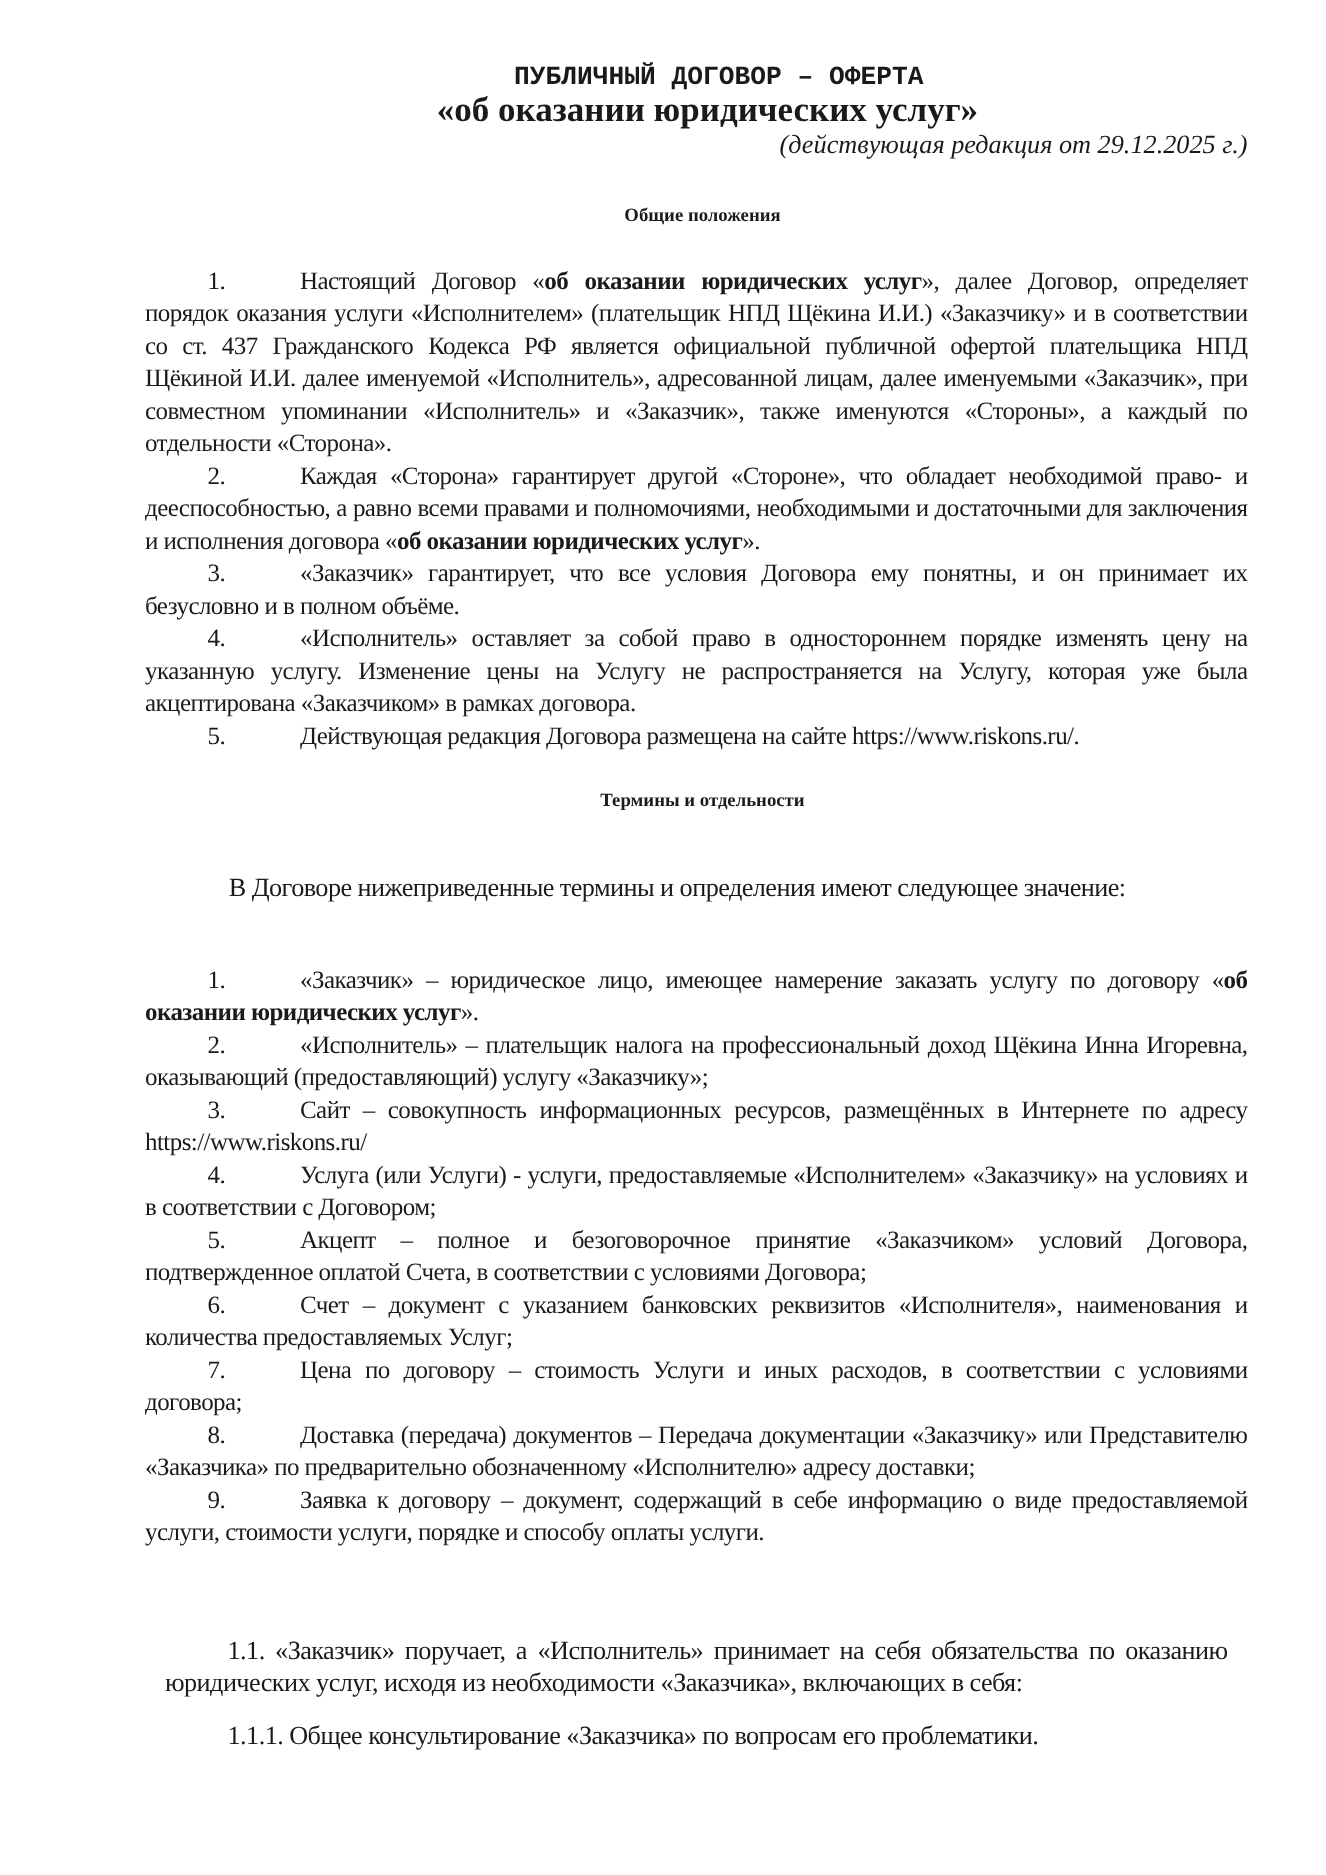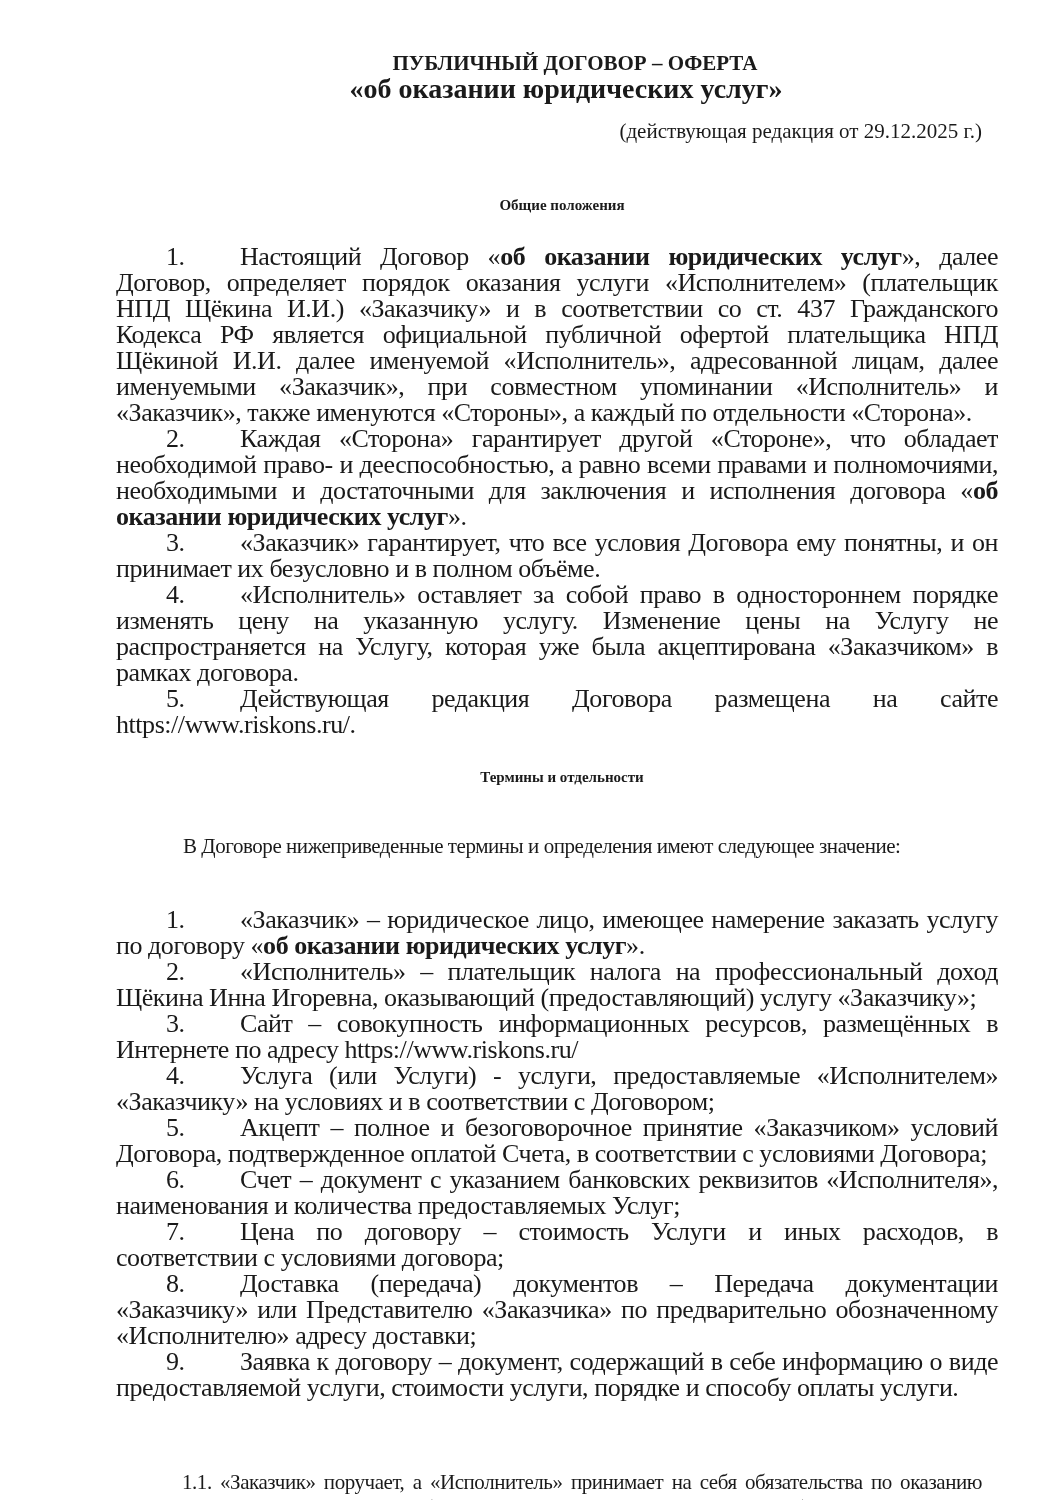--- a/index.html
+++ b/index.html
@@ -23,46 +23,47 @@
     }
     .title {
       text-align: center;
       font-weight: bold;
       font-size: 21px;
       line-height: 26px;
       margin: 0;
       position: relative;
       left: 0;
     }
-    .title-main { padding-left: 36px; }
+    .title-main { padding-left: 36px; font-family: Liberation Mono, monospace; }
     .subtitle {
       text-align: center;
       font-weight: bold;
       font-size: 28px;
       line-height: 26px;
       margin: 0;
       padding-left: 18px;
     }
     .edition {
       text-align: right;
       font-size: 21px;
       line-height: 26px;
-      margin: 16px;
+      margin: 0;
+      font-style: italic;
     }
     .section-title {
       text-align: center;
       font-weight: bold;
       font-size: 15px;
       line-height: 26px;
       margin: 0;
       padding-left: 10px;
     }
     p.par {
       margin: 0;
-      font-size: 26px;
+      font-size: 20px;
       line-height: 26px;
       text-align: justify;
       text-indent: 50px;
       letter-spacing: -0.45px;
       word-spacing: 0px;
     }
     p.par .num {
       display: inline-block;
       width: 74px;
       text-indent: 0;

